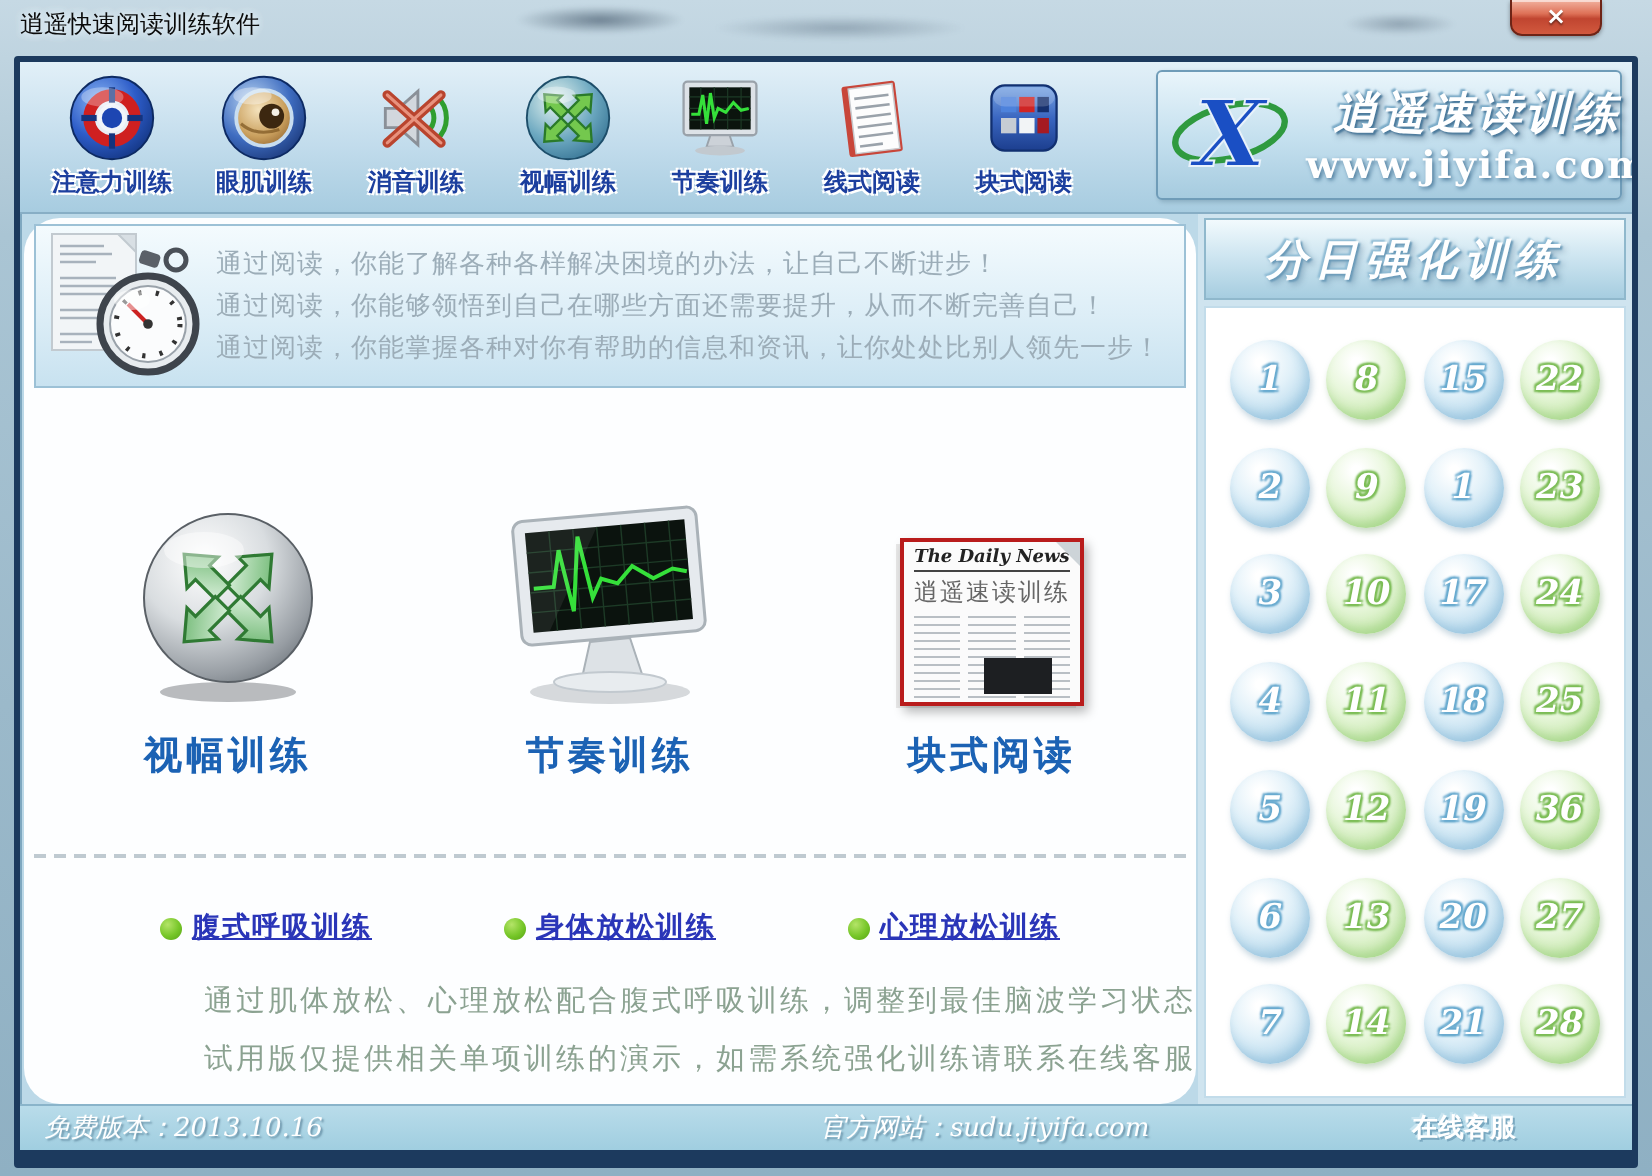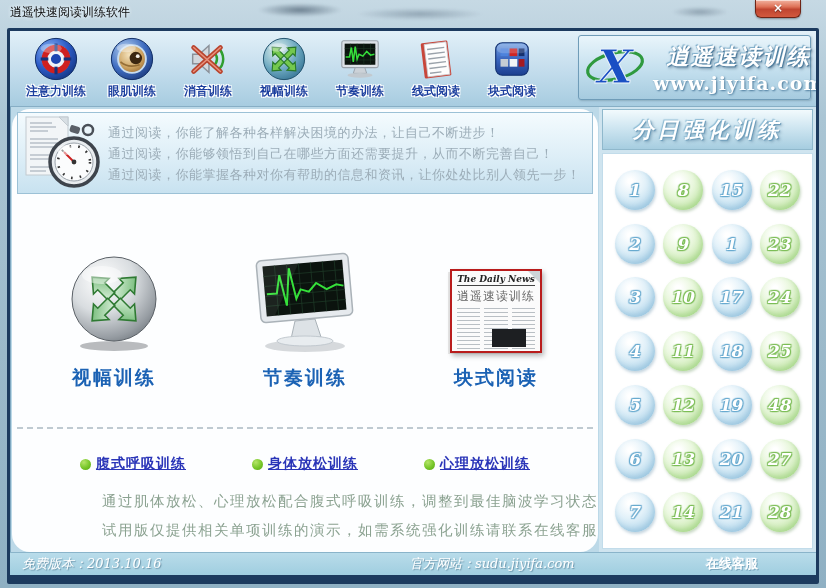--- a/index.html
+++ b/index.html
@@ -491,21 +491,21 @@
             <div class="day-ball green">10</div>
             <div class="day-ball blue">17</div>
             <div class="day-ball green">24</div>
             <div class="day-ball blue">4</div>
             <div class="day-ball green">11</div>
             <div class="day-ball blue">18</div>
             <div class="day-ball green">25</div>
             <div class="day-ball blue">5</div>
             <div class="day-ball green">12</div>
             <div class="day-ball blue">19</div>
-            <div class="day-ball green">48</div>
+            <div class="day-ball green">36</div>
             <div class="day-ball blue">6</div>
             <div class="day-ball green">13</div>
             <div class="day-ball blue">20</div>
             <div class="day-ball green">27</div>
             <div class="day-ball blue">7</div>
             <div class="day-ball green">14</div>
             <div class="day-ball blue">21</div>
             <div class="day-ball green">28</div>
           </div>
       </div>

